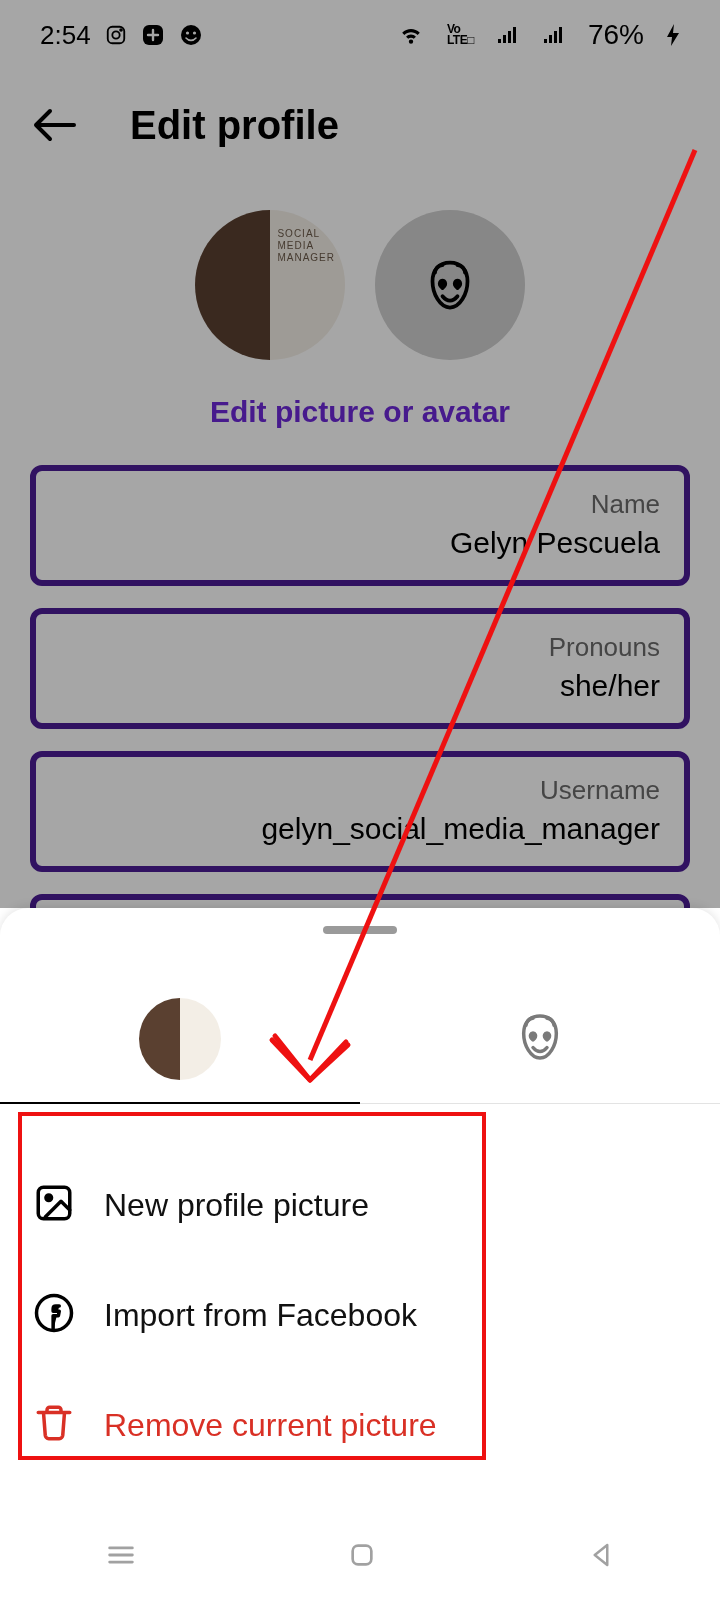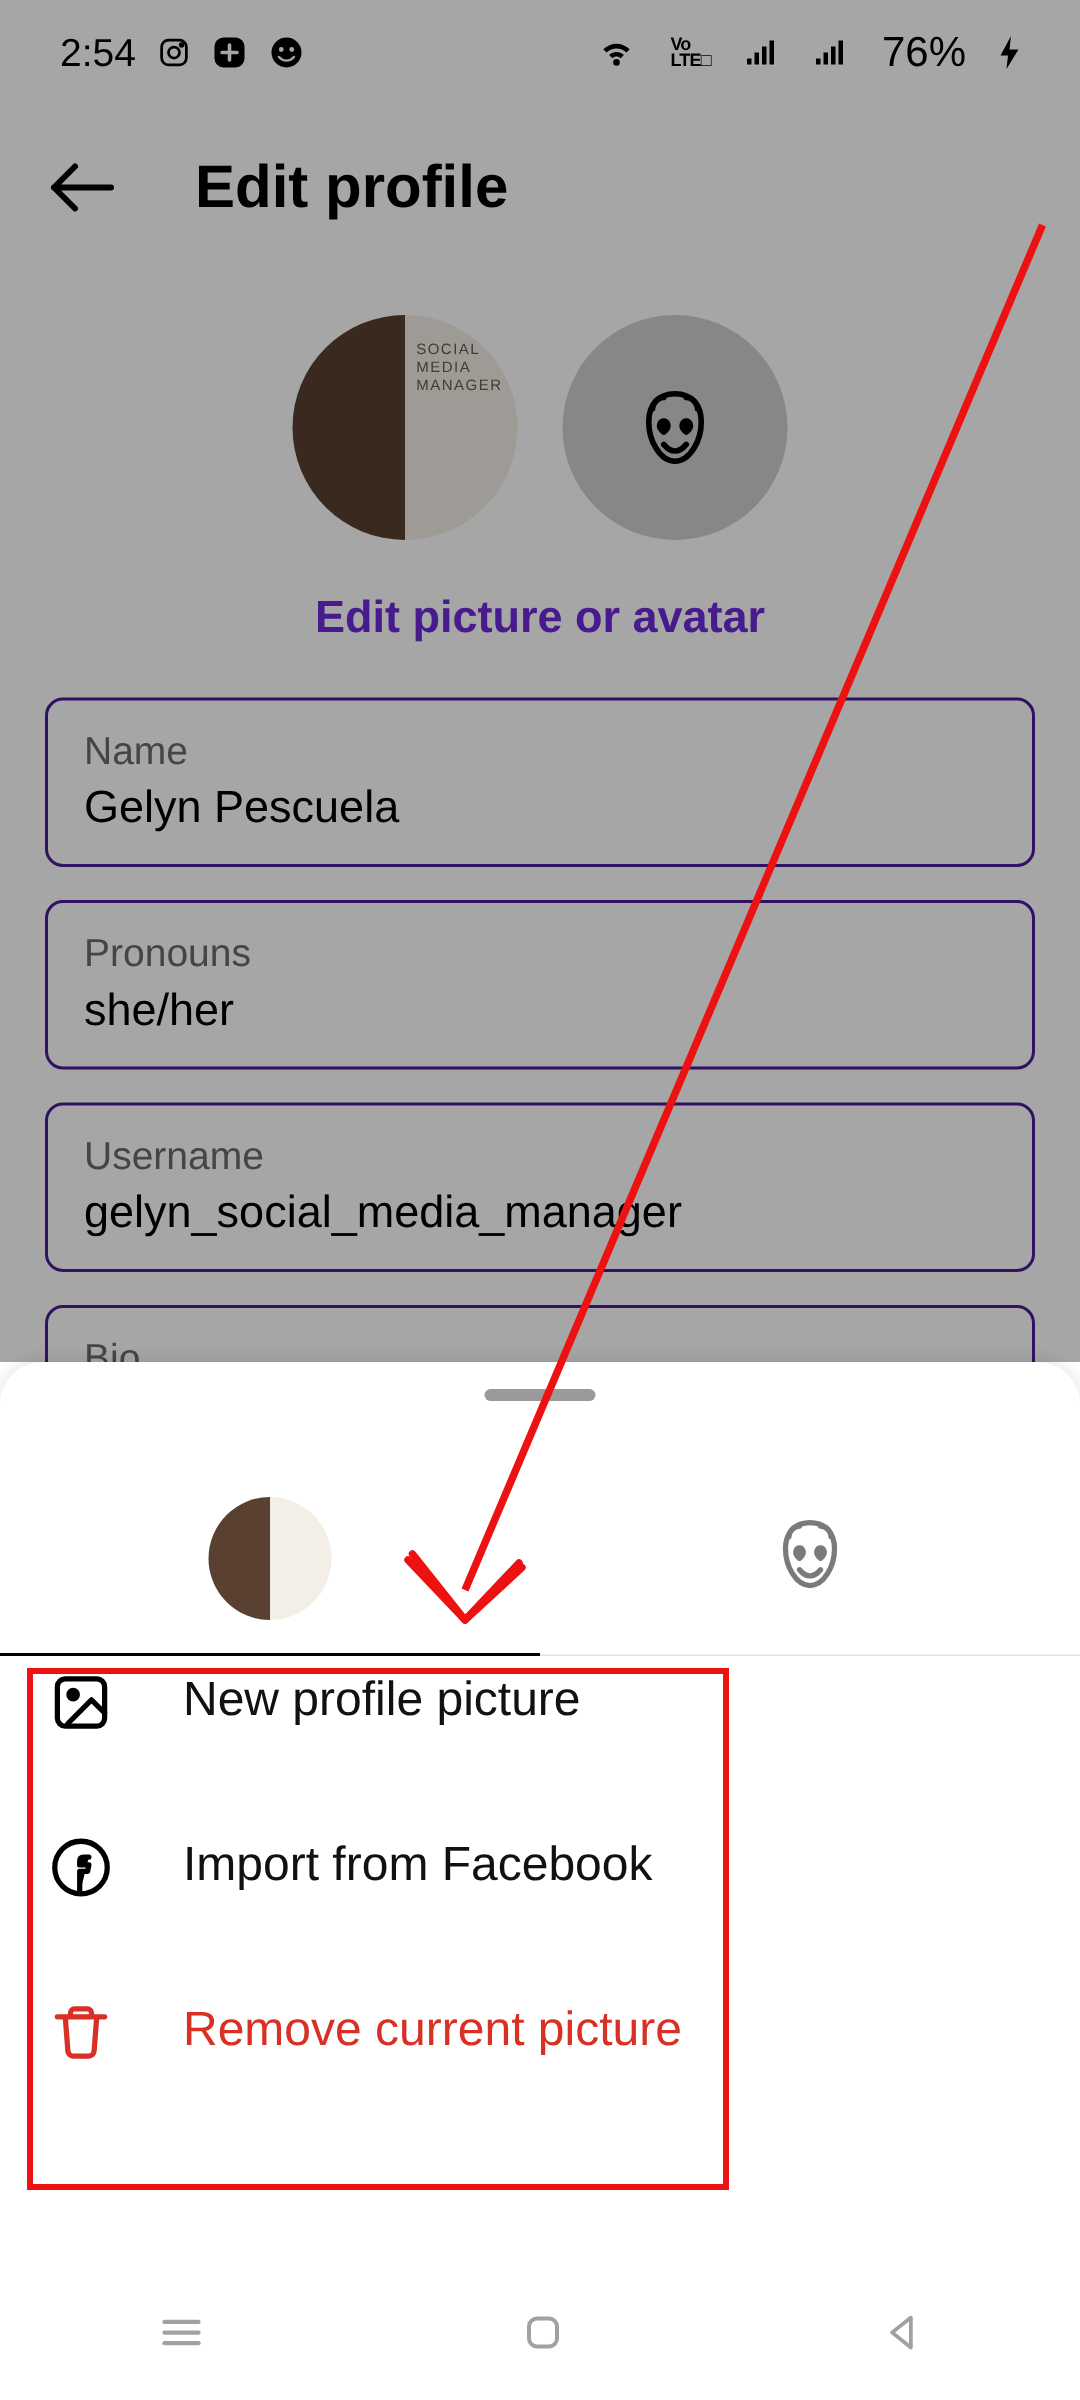--- a/index.html
+++ b/index.html
@@ -34,37 +34,37 @@
   .pics { position:absolute; top:210px; left:0; right:0; display:flex; justify-content:center; gap:30px; z-index:5;}
   .pic-circle { width:150px; height:150px; border-radius:50%; background:#d9d9d9; display:flex; align-items:center; justify-content:center; overflow:hidden;}
   .pic-photo { background: linear-gradient(90deg,#5a4030 0 50%, #f3eee6 50% 100%); position:relative;}
   .pic-photo::after{content:"SOCIAL\A MEDIA\A MANAGER"; white-space:pre; position:absolute; right:10px; top:18px; font-size:10px; color:#6b5a4a; letter-spacing:1px; line-height:1.2;}
   .pic-avatar { background:#cfcfcf;}
 
   .edit-link { position:absolute; top:395px; left:0; right:0; text-align:center; font-size:30px; font-weight:600; color:#6d28d9; z-index:5;}
 
   
   .fields { position:absolute; top:465px; left:30px; right:30px; z-index:5;}
-  .field { border:2px solid #4c1d95; border-radius:12px; padding:18px 24px 20px; margin-bottom:22px; background:transparent;}
+  .field { border:6px solid #4c1d95; border-radius:12px; padding:18px 24px 20px; margin-bottom:22px; background:transparent;text-align:right;}
   .field .label { font-size:26px; color:#6b6b6b; margin-bottom:6px;}
   .field .value { font-size:30px; color:#000; }
   .field.bio-cut { height:80px; overflow:hidden; margin-bottom:0;}
 
   
   .sheet { position:absolute; left:0; right:0; bottom:0; top:908px; background:#fff; border-top-left-radius:28px; border-top-right-radius:28px; z-index:30; box-shadow: 0 -2px 10px rgba(0,0,0,0.1);}
   .grabber { width:74px; height:8px; background:#9a9a9a; border-radius:4px; margin:18px auto 0;}
   .tabs { display:flex; margin-top:40px; height:130px; border-bottom:1px solid #e3e3e3;}
   .tab { flex:1; display:flex; align-items:center; justify-content:center; position:relative;}
   .tab.active::after{content:""; position:absolute; left:0; right:0; bottom:-1px; height:2px; background:#000;}
   .tab .mini-pic { width:82px; height:82px; border-radius:50%; overflow:hidden;}
   .mini-photo{ background: linear-gradient(90deg,#5a4030 0 50%, #f3eee6 50% 100%);}
   .tab .avatar-outline svg{ width:56px; height:56px;}
 
   .options { padding: 10px 30px 40px;}
-  .opt-row { display:flex; align-items:flex-start; gap:44px; height:110px; }
+  .opt-row { display:flex; align-items:flex-end; gap:26px; height:110px; }
   .opt-row .icon { width:48px; display:flex; align-items:center; justify-content:center;}
   .opt-row .text { font-size:32px; color:#111;}
   .opt-row.danger .text { color:#d93025;}
   .opt-row.danger svg { stroke:#d93025; }
 
   
   .annot-box { position:absolute; left:18px; top:1112px; width:468px; height:348px; border:4px solid #e11; z-index:40; pointer-events:none;}
   .annot-arrow { position:absolute; z-index:41; pointer-events:none; left:0; top:0;}
 
   

